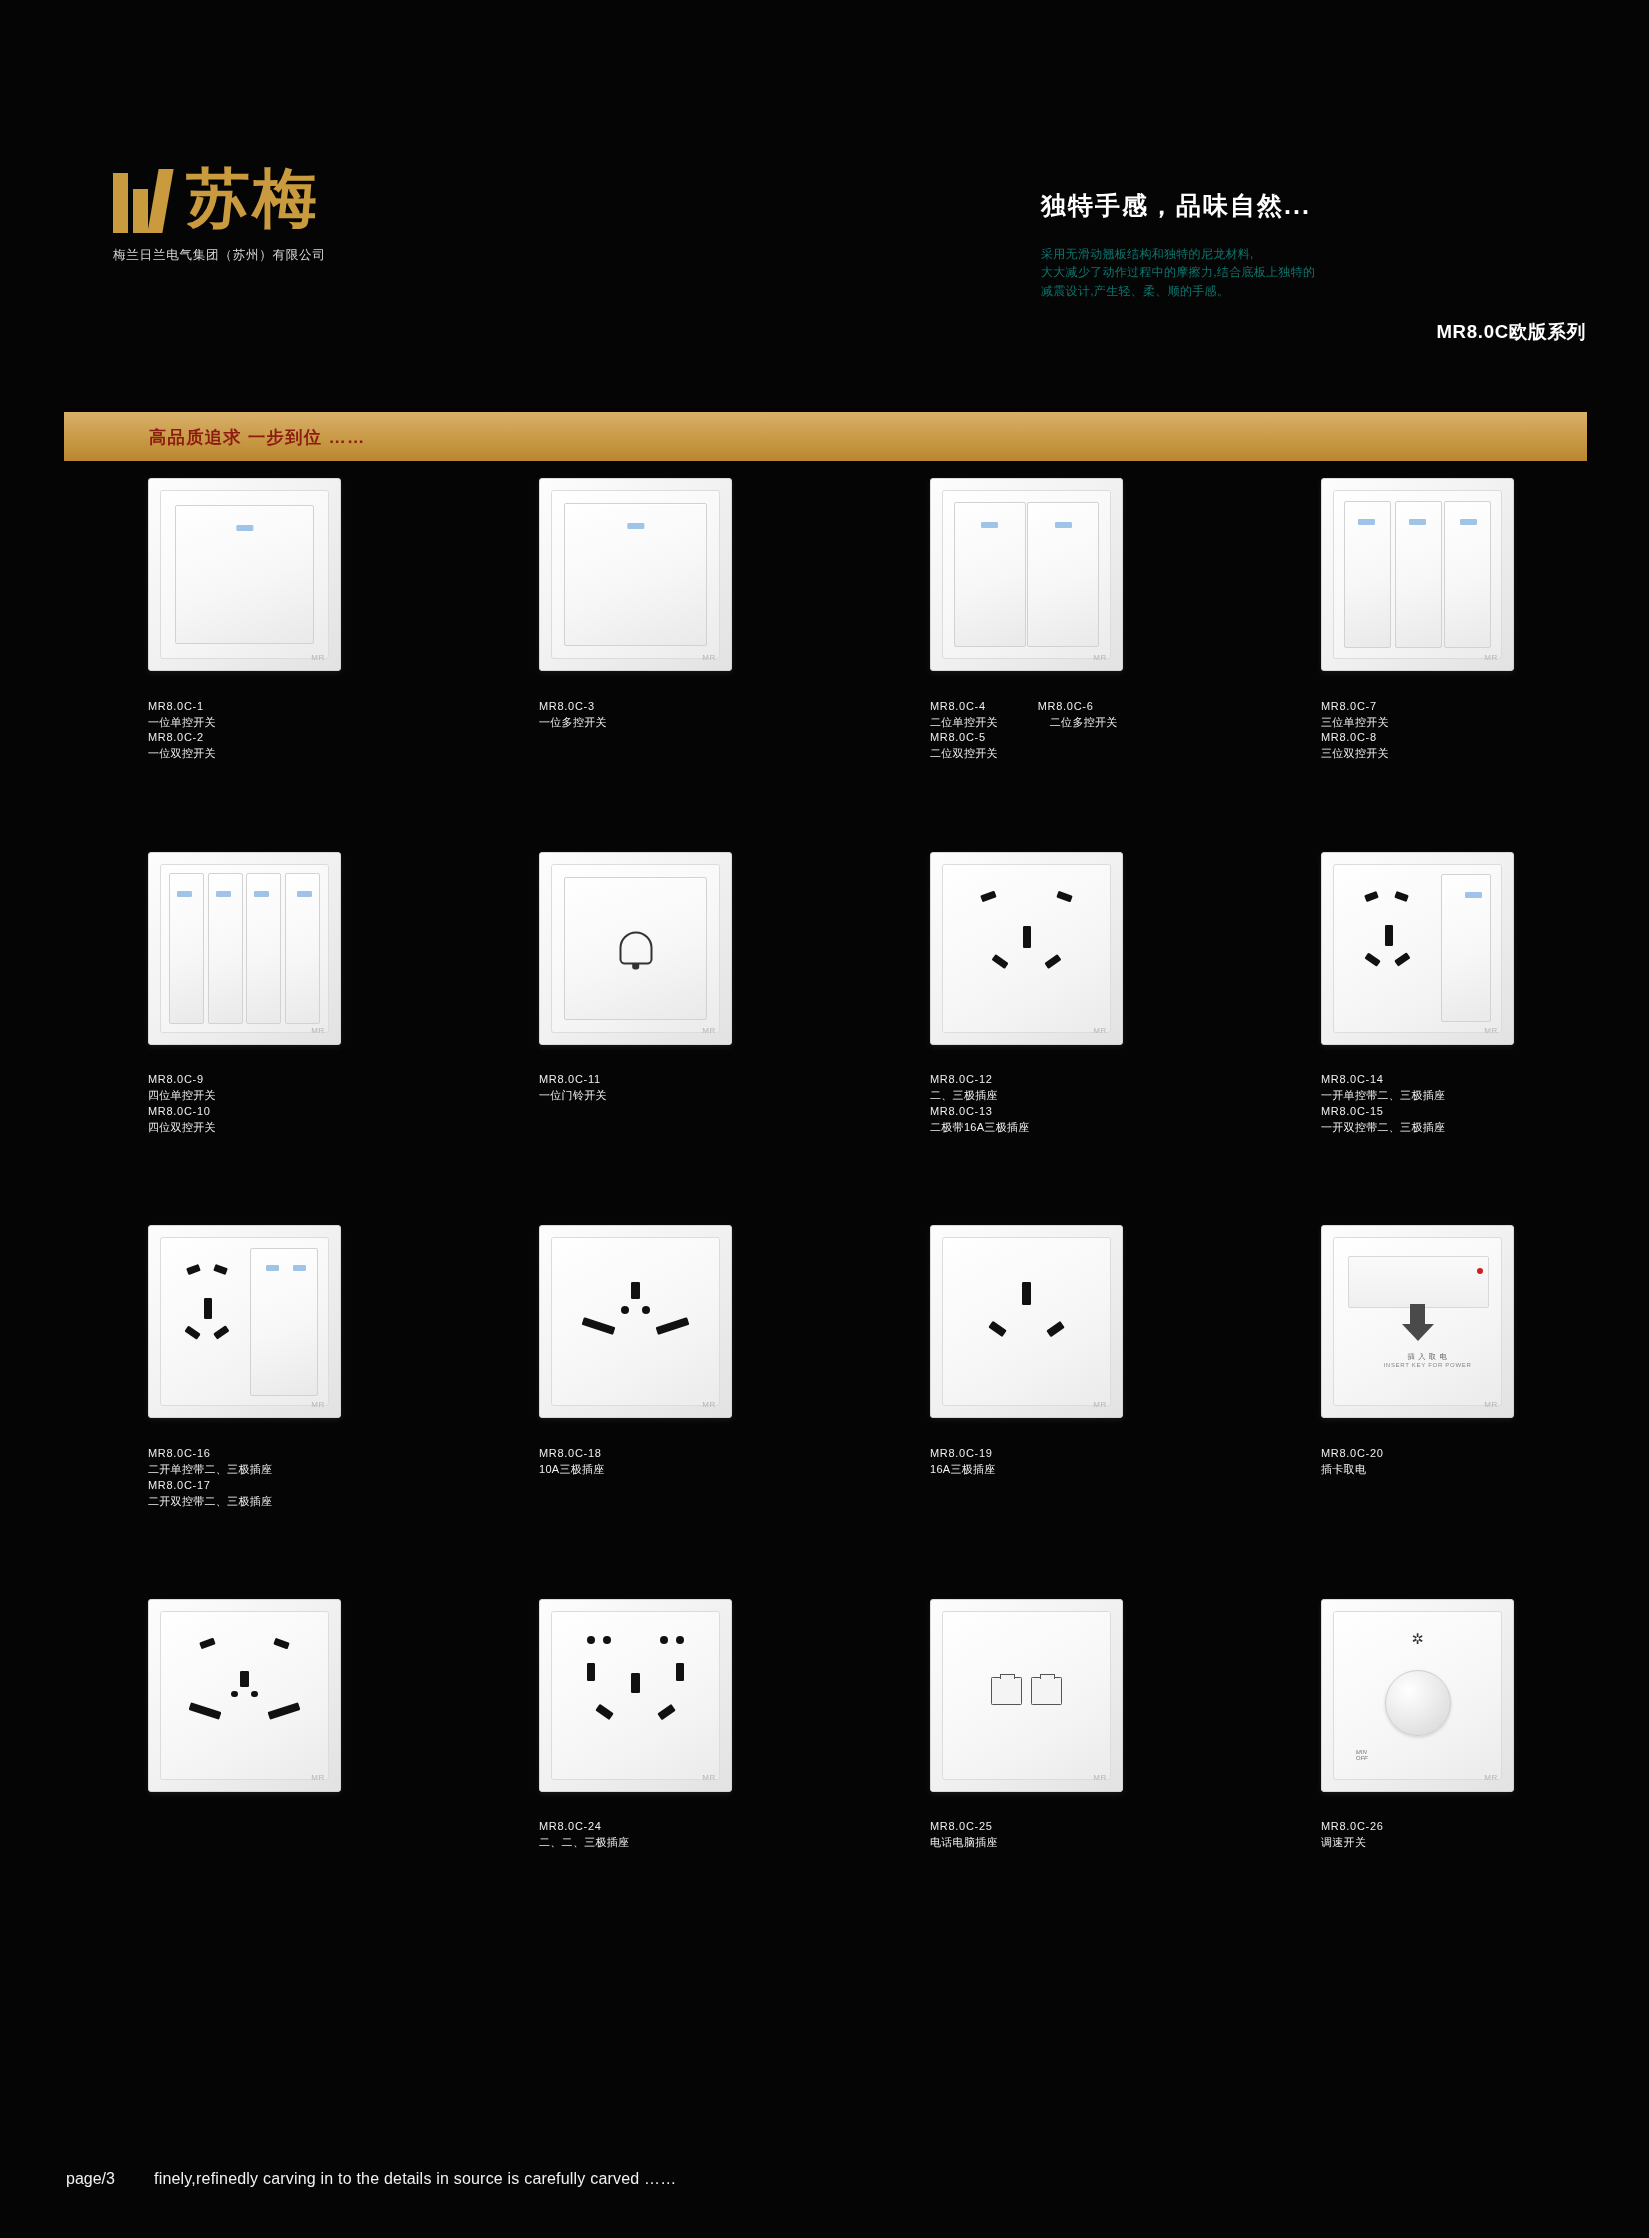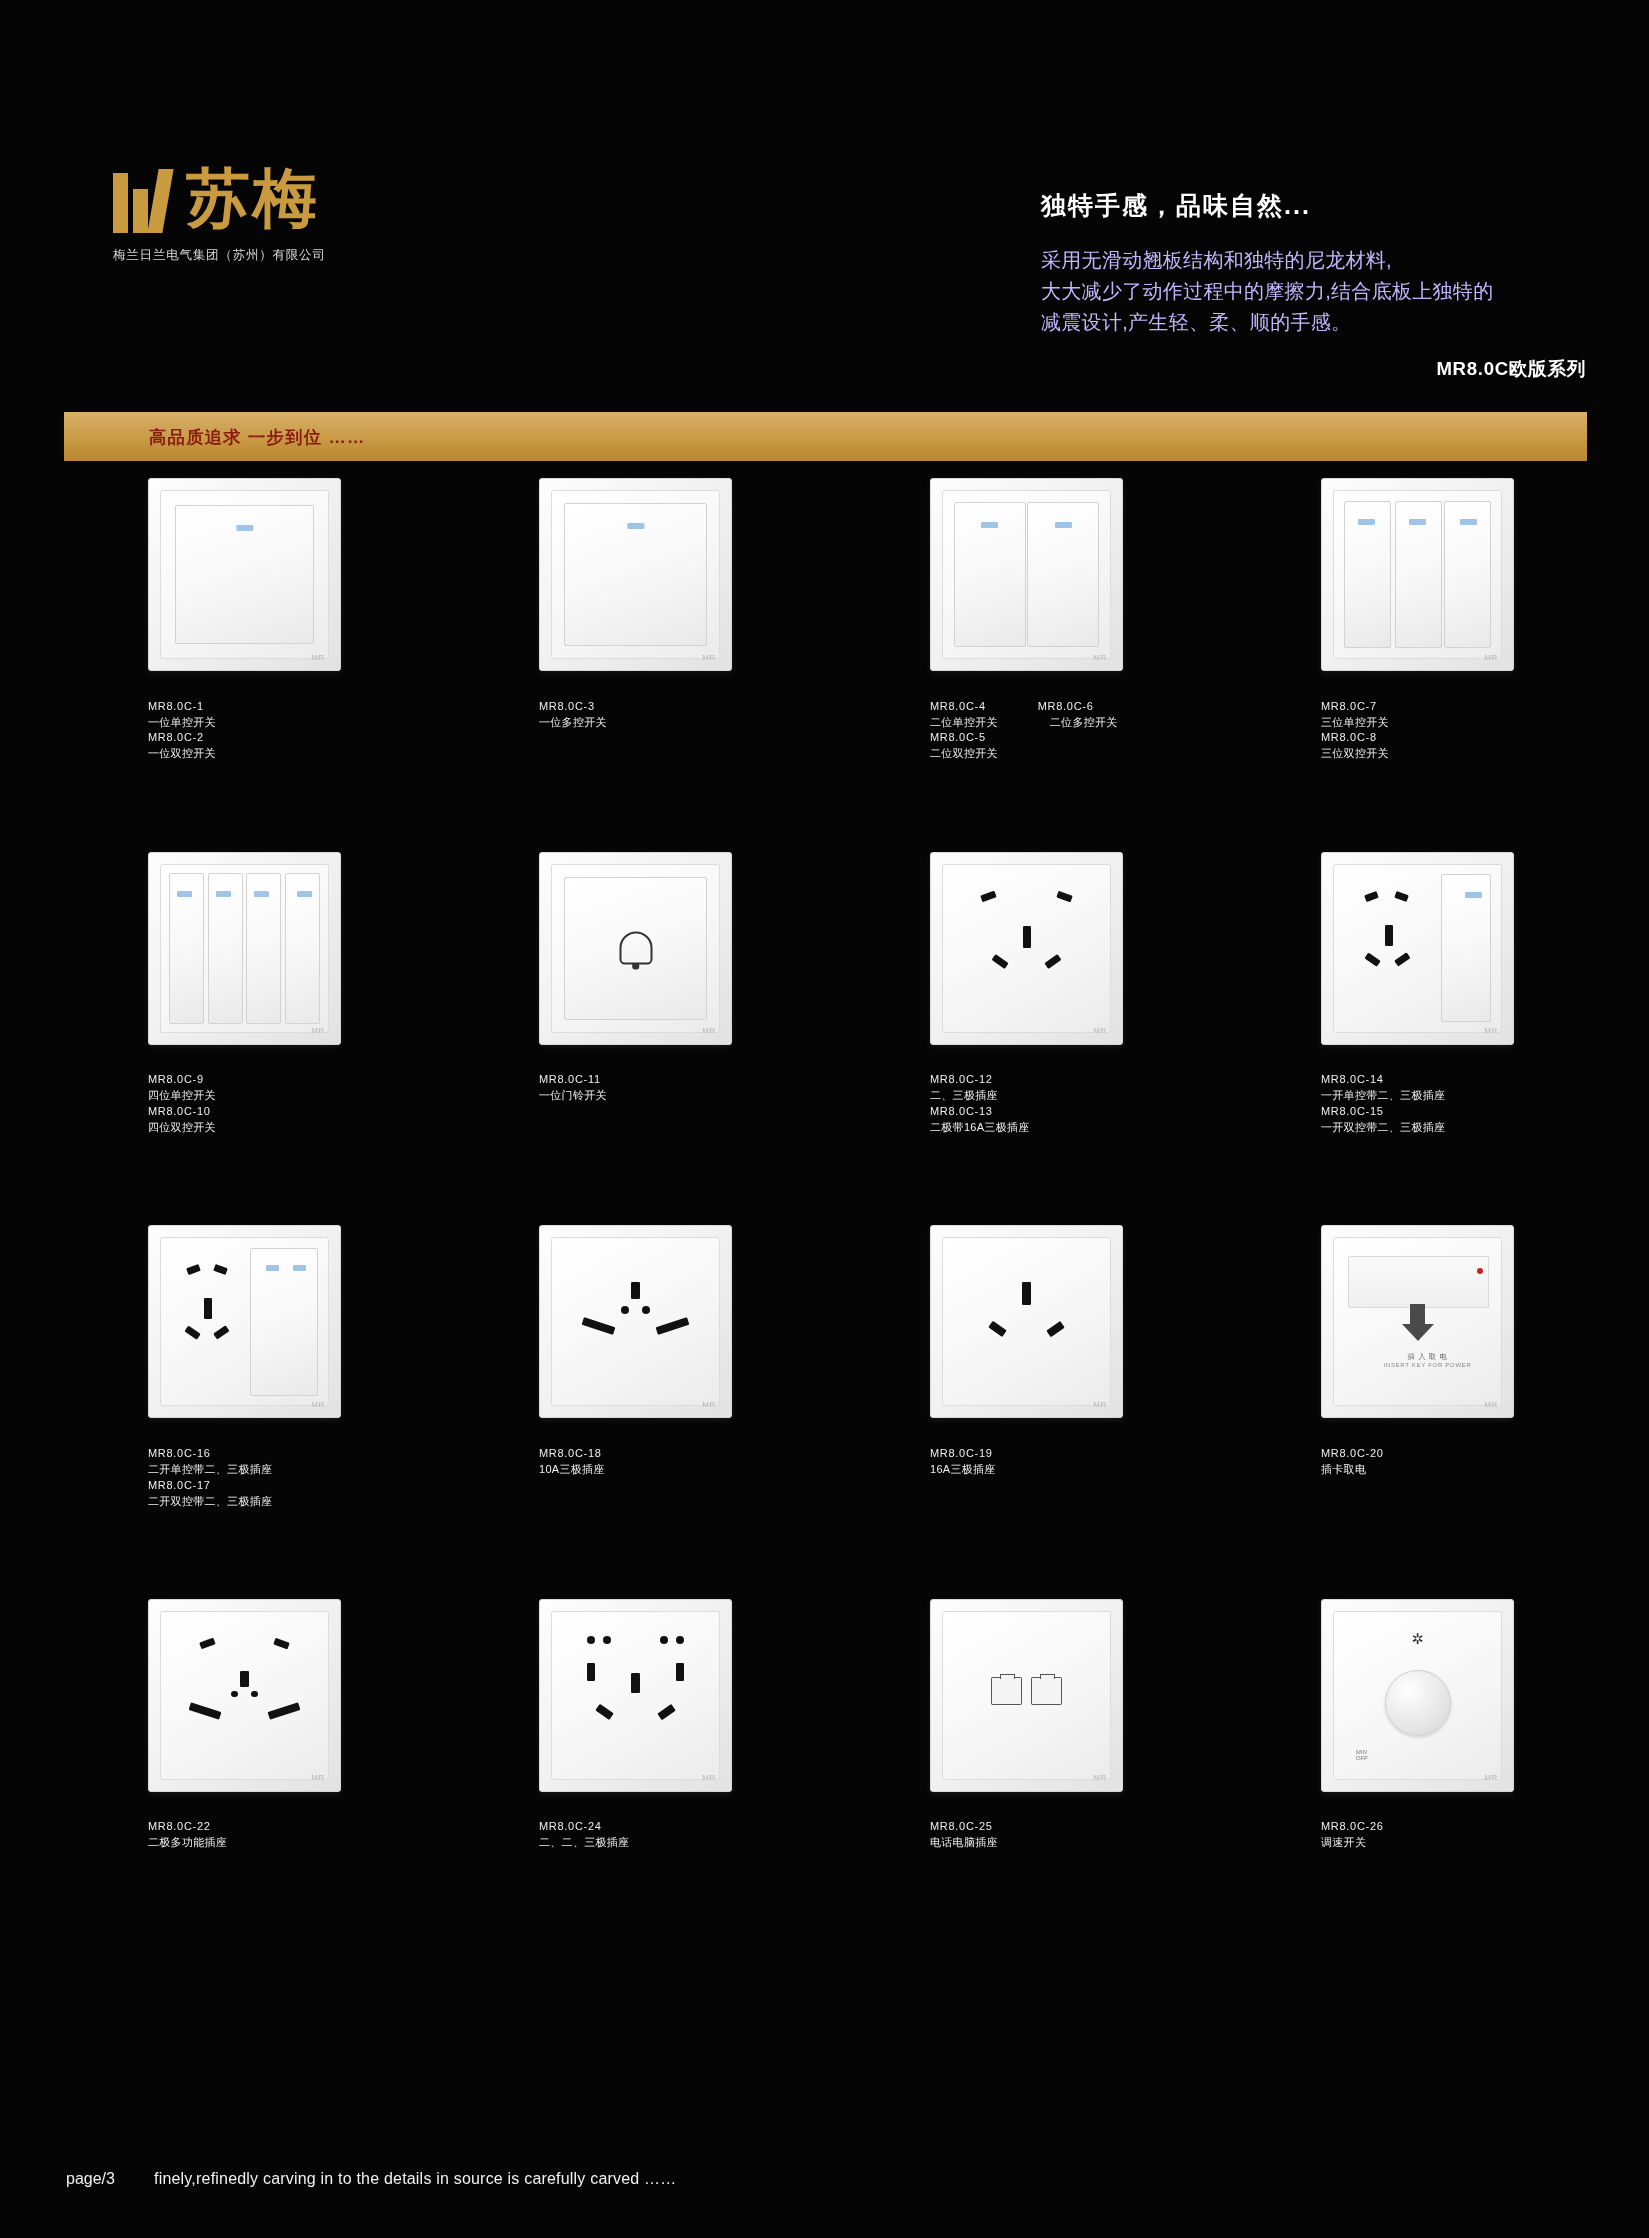--- a/index.html
+++ b/index.html
@@ -70,23 +70,23 @@
   }
   .headline h1{
     margin:0 0 22.6px 0;
     font-size:25px;
     font-weight:bold;
     color:#fff;
     letter-spacing:2px;
   }
   .headline p{
     margin:0;
-    font-size:20px;
+    font-size:12px;
     line-height:1.55;
-    color:#c4b5fd;
+    color:#0f766e;
     letter-spacing:0.3px;
   }
   .series{
     margin-top:18.6px;
     text-align:right;
     font-size:18.6px;
     font-weight:bold;
     color:#fff;
     letter-spacing:0.7px;
   }
@@ -595,24 +595,20 @@
             <div class="hole" style="left:52px;top:41px;width:14.6px;height:7.3px;transform:rotate(-20deg);"></div>
             <div class="hole" style="right:52px;top:41px;width:14.6px;height:7.3px;transform:rotate(20deg);"></div>
             <div class="hole" style="left:50%;top:72px;margin-left:-4.7px;width:9.3px;height:16px;"></div>
             <div class="hole" style="left:50%;top:92px;margin-left:-13.3px;width:6.6px;height:6.6px;border-radius:50%;"></div>
             <div class="hole" style="left:50%;top:92px;margin-left:6.6px;width:6.6px;height:6.6px;border-radius:50%;"></div>
             <div class="hole" style="left:41px;top:108px;width:32px;height:8px;transform:rotate(18deg);"></div>
             <div class="hole" style="right:41px;top:108px;width:32px;height:8px;transform:rotate(-18deg);"></div>
             <div class="brand">MR</div>
           </div>
         </div>
-        <div class="caption">
-          <div class="cap-line code">MR8.0C-22</div>
-          <div class="cap-line">二极多功能插座</div>
-        </div>
       </div>
 
       <div class="cell">
         <div class="prod-img">
           <div class="plate sq">
             <div class="inner"></div>
             <div class="hole" style="left:48px;top:37px;width:8px;height:8px;border-radius:50%;"></div>
             <div class="hole" style="left:64px;top:37px;width:8px;height:8px;border-radius:50%;"></div>
             <div class="hole" style="right:48px;top:37px;width:8px;height:8px;border-radius:50%;"></div>
             <div class="hole" style="right:64px;top:37px;width:8px;height:8px;border-radius:50%;"></div>

